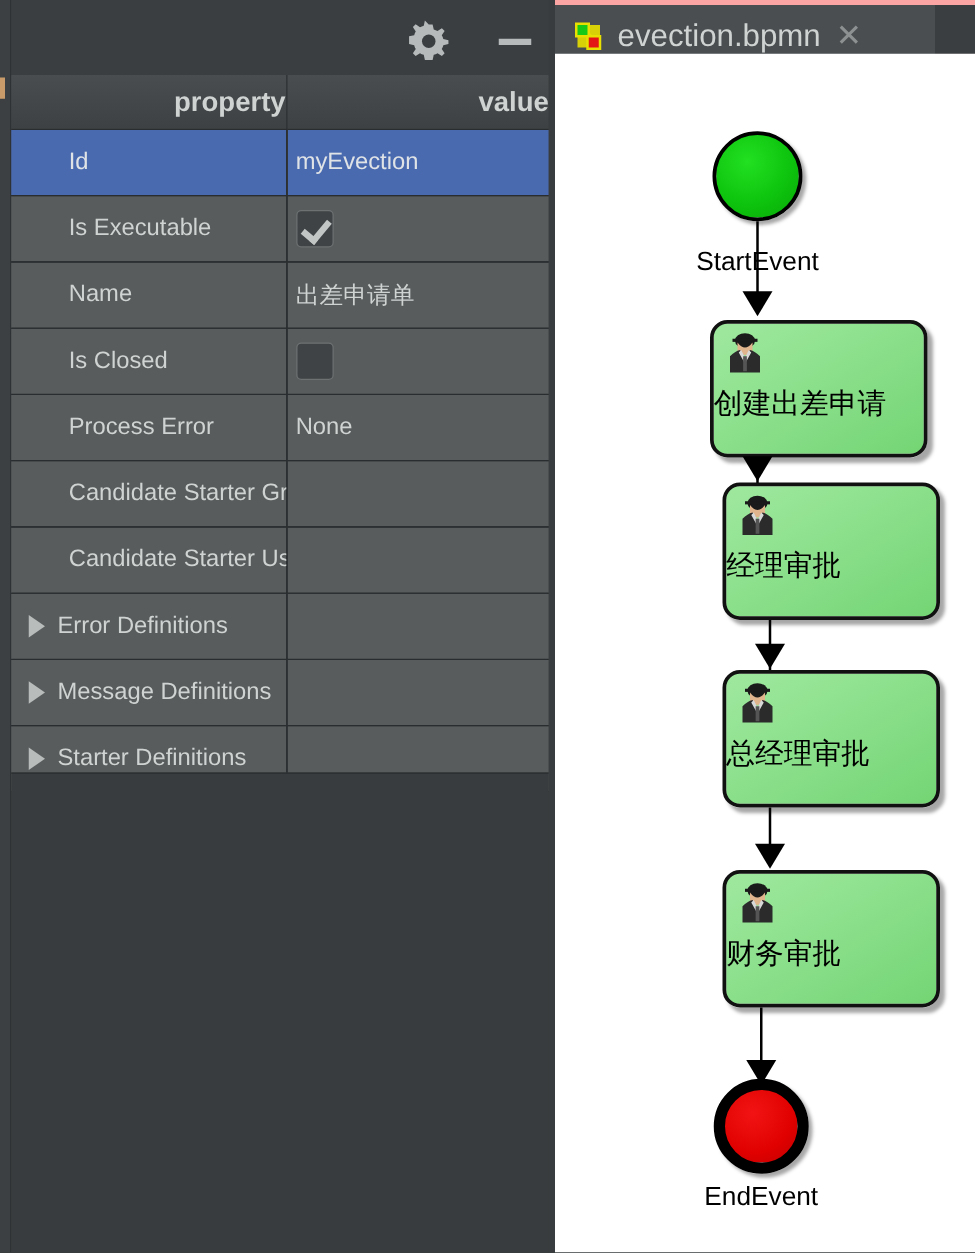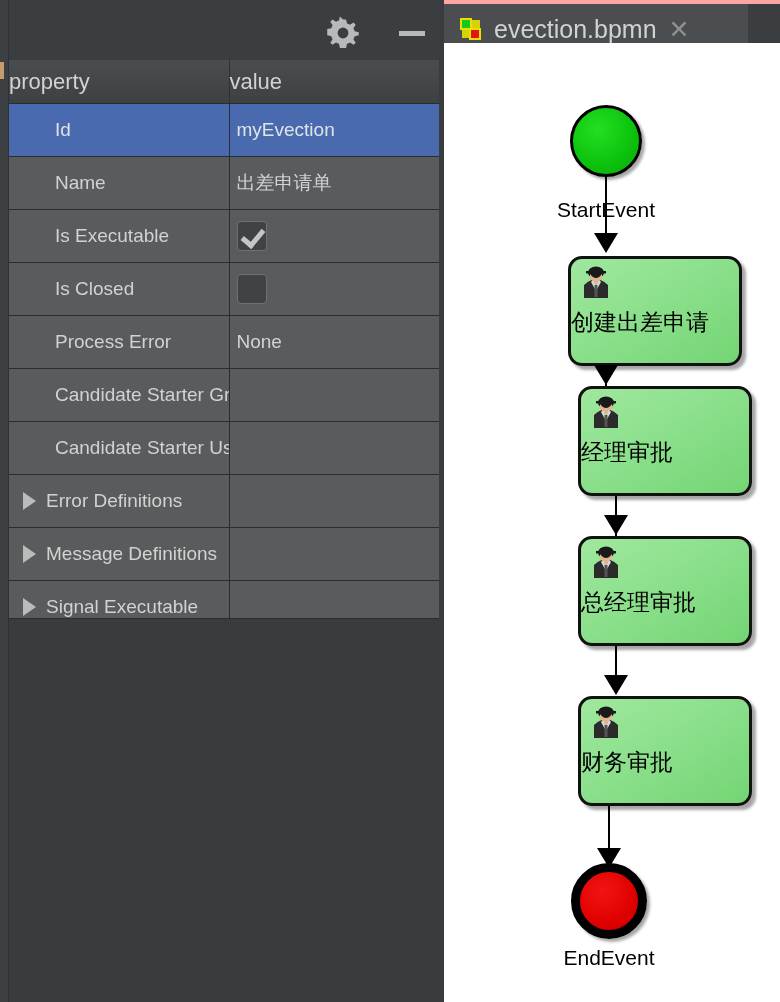--- a/index.html
+++ b/index.html
@@ -51,22 +51,22 @@
     border-collapse: collapse;
     table-layout: fixed;
   }
   .prop-table col.c1 { width: 220px; }
   .prop-table col.c2 { width: 210px; }
   .prop-table th {
     height: 43px;
     background: linear-gradient(to bottom, #494d4f 0%, #3d4143 100%);
     color: #cfd3d2;
     font-size: 22px;
-    font-weight: normal;
-    text-align: left;
+    font-weight: bold;
+    text-align: right;
     border-right: 1px solid #2e3133;
     border-bottom: 1px solid #2a2d2f;
     padding: 0;
   }
   .prop-table th:last-child { border-right: none; margin-left: 11px; }
   .prop-table td {
     height: 52px;
     background: #585c5c;
     color: #cfd3d2;
     font-size: 19px;
@@ -302,38 +302,38 @@
             </td>
             <td>
               <div class="cell-val">
                 <span>myEvection</span>
               </div>
             </td>
           </tr>
           <tr>
             <td>
               <div class="cell-prop-inner">
+                <span class="label">Is Executable</span>
+              </div>
+            </td>
+            <td>
+              <div class="cell-val">
+                <span class="checkbox checked"></span>
+              </div>
+            </td>
+          </tr>
+          <tr>
+            <td>
+              <div class="cell-prop-inner">
                 <span class="label">Name</span>
               </div>
             </td>
             <td>
               <div class="cell-val">
                 <span>出差申请单</span>
-              </div>
-            </td>
-          </tr>
-          <tr>
-            <td>
-              <div class="cell-prop-inner">
-                <span class="label">Is Executable</span>
-              </div>
-            </td>
-            <td>
-              <div class="cell-val">
-                <span class="checkbox checked"></span>
               </div>
             </td>
           </tr>
           <tr>
             <td>
               <div class="cell-prop-inner">
                 <span class="label">Is Closed</span>
               </div>
             </td>
             <td>
@@ -401,21 +401,21 @@
             <td>
               <div class="cell-val">
                 <span></span>
               </div>
             </td>
           </tr>
           <tr>
             <td>
               <div class="cell-prop-inner with-arrow">
                 <span class="arrow"></span>
-                <span class="label">Signal Executable</span>
+                <span class="label">Starter Definitions</span>
               </div>
             </td>
             <td>
               <div class="cell-val">
                 <span></span>
               </div>
             </td>
           </tr>
         </tbody>
     </table>

